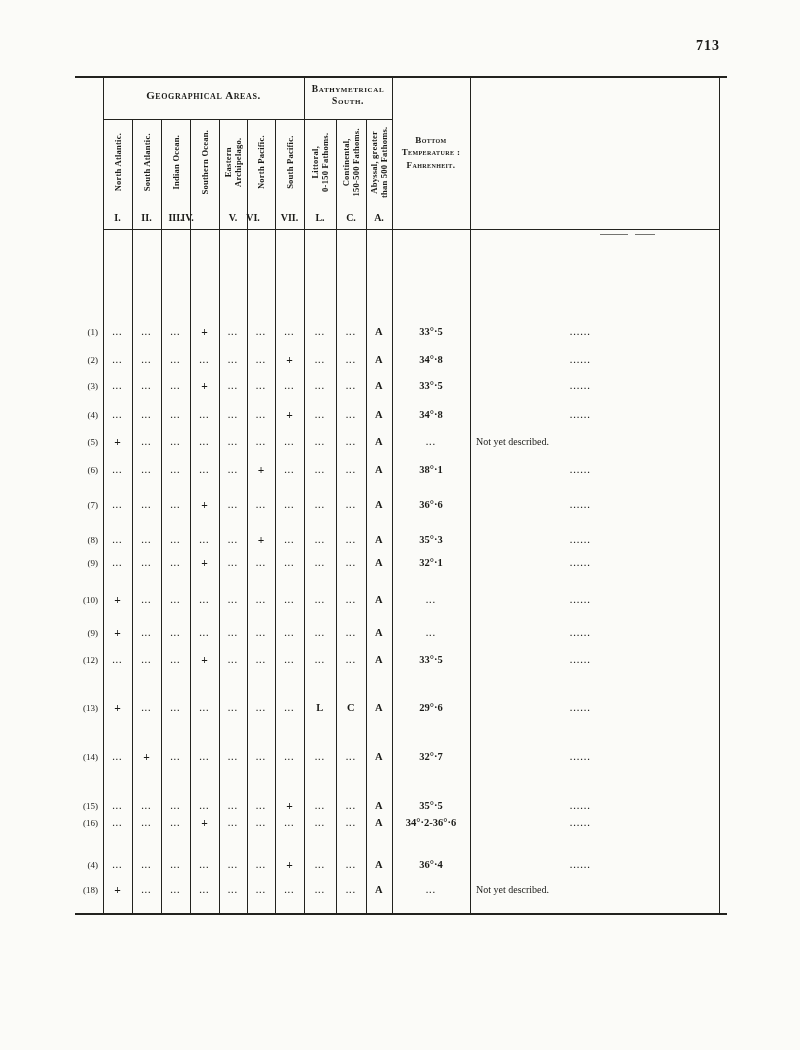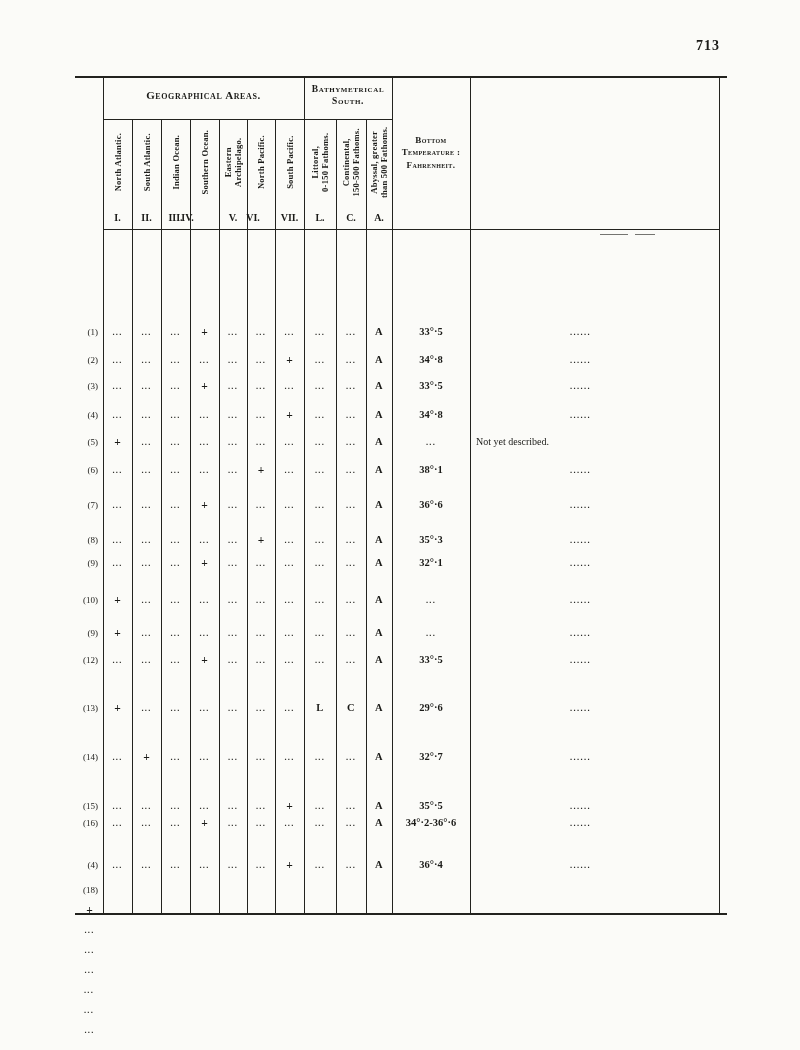--- a/index.html
+++ b/index.html
@@ -391,21 +391,21 @@
           <div class="cell dots" style="width: 29px;">...</div>
           <div class="cell dots" style="width: 28px;">...</div>
           <div class="cell dots" style="width: 28px;">...</div>
           <div class="cell plus" style="width: 29px;">+</div>
           <div class="cell dots" style="width: 32px;">...</div>
           <div class="cell dots" style="width: 30px;">...</div>
           <div class="cell letter" style="width: 26px;">A</div>
           <div class="cell temp" style="width: 78px;">36°·4</div>
           <div class="cell remarks dots-remark" style="width: 249px;">......</div>
         </div>
-        <div class="trow" style="top: 804px; flex-direction: column;">
+        <div class="trow" style="top: 804px;">
           <div class="rownum">(18)</div>
           <div class="cell plus" style="width: 29px;">+</div>
           <div class="cell dots" style="width: 29px;">...</div>
           <div class="cell dots" style="width: 29px;">...</div>
           <div class="cell dots" style="width: 29px;">...</div>
           <div class="cell dots" style="width: 28px;">...</div>
           <div class="cell dots" style="width: 28px;">...</div>
           <div class="cell dots" style="width: 29px;">...</div>
           <div class="cell dots" style="width: 32px;">...</div>
           <div class="cell dots" style="width: 30px;">...</div>

